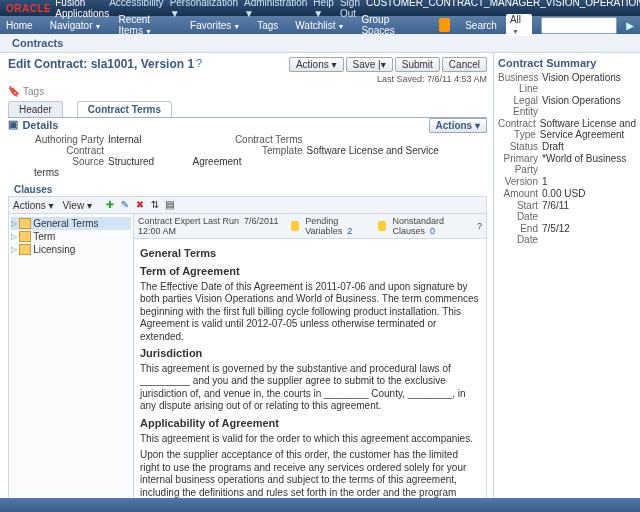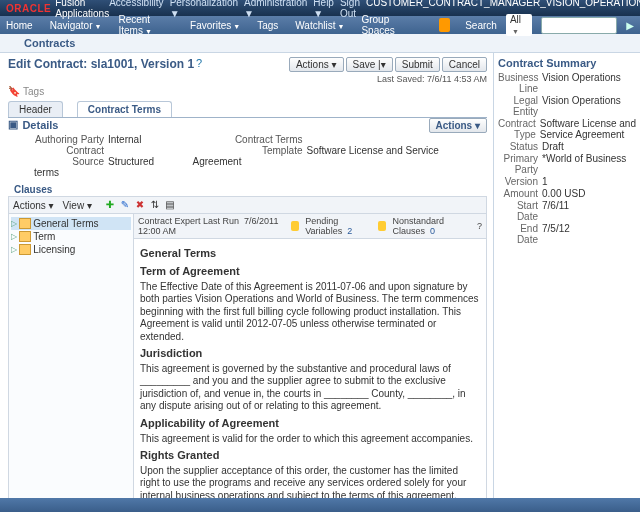--- a/index.html
+++ b/index.html
@@ -9,21 +9,21 @@
 .brand-sub{margin-left:4px}
 .topbar-a .right{margin-left:auto;display:flex;gap:6px}
 .topbar-a .right span{color:#cfe0f3}
 .topbar-a .right span.u{color:#fff}
 .topbar-b{background:linear-gradient(#5b7da8,#3e638f);height:18px;padding:0 6px;display:flex;align-items:center;color:#fff;font-size:10px;gap:9px}
 .topbar-b .nav{margin-right:8px;cursor:pointer}
 .topbar-b .tri{font-size:7px;margin-left:2px}
 .topbar-b .spacer{flex:1}
 .topbar-b .icon-sq{width:14px;height:14px;background:#f90;border-radius:2px;display:inline-block}
 .topbar-b .search-box{height:13px;width:70px;border:1px solid #8aa;border-radius:2px;background:#fff}
-.crumb{background:#eef3f9;border-bottom:1px solid #c9d6e4;padding:3px 24px;color:#3a5a85;font-weight:bold;font-size:11px}
+.crumb{background:#eef3f9;border-bottom:1px solid #c9d6e4;padding:3px 12px;color:#3a5a85;font-weight:bold;font-size:11px}
 .main{display:flex;height:452px}
 .left{flex:1;padding:4px 6px 4px 8px;overflow:hidden;display:flex;flex-direction:column}
 .rightcol{width:138px;border-left:1px solid #c9d6e4;padding:4px 4px;font-size:10px}
 .rightcol h4{margin:0 0 3px;color:#3a5a85;font-size:11px;font-weight:bold}
 .kv{display:flex;margin-bottom:1px}
 .kv .k{width:40px;text-align:right;color:#666;margin-right:4px}
 .kv .v{color:#333}
 .editrow{display:flex;align-items:flex-start;margin-bottom:2px}
 .editrow h3{margin:0;color:#3a5a85;font-size:12px}
 .editrow .help{color:#27a;margin-left:2px;cursor:pointer}
@@ -170,21 +170,20 @@
           <span style="margin-left:auto" class="help">?</span>
         </div>
         <div class="doc">
           <h5>General Terms</h5>
           <h5>Term of Agreement</h5>
           <p>The Effective Date of this Agreement is 2011-07-06 and upon signature by both parties Vision Operations and World of Business. The term commences beginning with the first full billing cycle following product installation. This Agreement is valid until 2012-07-05 unless otherwise terminated or extended.</p>
           <h5>Jurisdiction</h5>
           <p>This agreement is governed by the substantive and procedural laws of _________ and you and the supplier agree to submit to the exclusive jurisdiction of, and venue in, the courts in ________ County, ________, in any dispute arising out of or relating to this agreement.</p>
           <h5>Applicability of Agreement</h5>
           <p>This agreement is valid for the order to which this agreement accompanies.</p>
-          <h5>Rights Granted</h5>
           <p>Upon the supplier acceptance of this order, the customer has the limited right to use the programs and receive any services ordered solely for your internal business operations and subject to the terms of this agreement, including the definitions and rules set forth in the order and the program documentation. You may allow your agents and contractors to use the programs for this purpose and you are responsible for their compliance with this agreement in such use. If accepted, the supplier will notify you and this notice will include a copy of your agreement. Program documentation is either shipped with the programs, or you may access the documentation online at http://vision.com/contracts. Services are provided based on the suppliers policies for the applicable services ordered, which are subject to change, and the specific policies applicable to you and how to access them, will be specified on your order. Upon payment for services, you will have a perpetual, non-exclusive, non-assignable, royalty free license to use for your internal business operations anything developed by the supplier and delivered to you under this agreement; however, certain deliverables may be subject to additional license terms provided in the ordering document. The services provided under this agreement may be related to your license to use programs owned under a separate order. The agreement referenced in that order shall govern your use of such programs. Any services acquired from the supplier are bid separately from such program licenses, and you may acquire either services or such program licenses without acquiring the other.</p>
         </div>
       </div>
     </div>
   </div>
 
   <div class="rightcol">
     <h4>Contract Summary</h4>
     <div id="summary-rows">
         <div class="kv">

